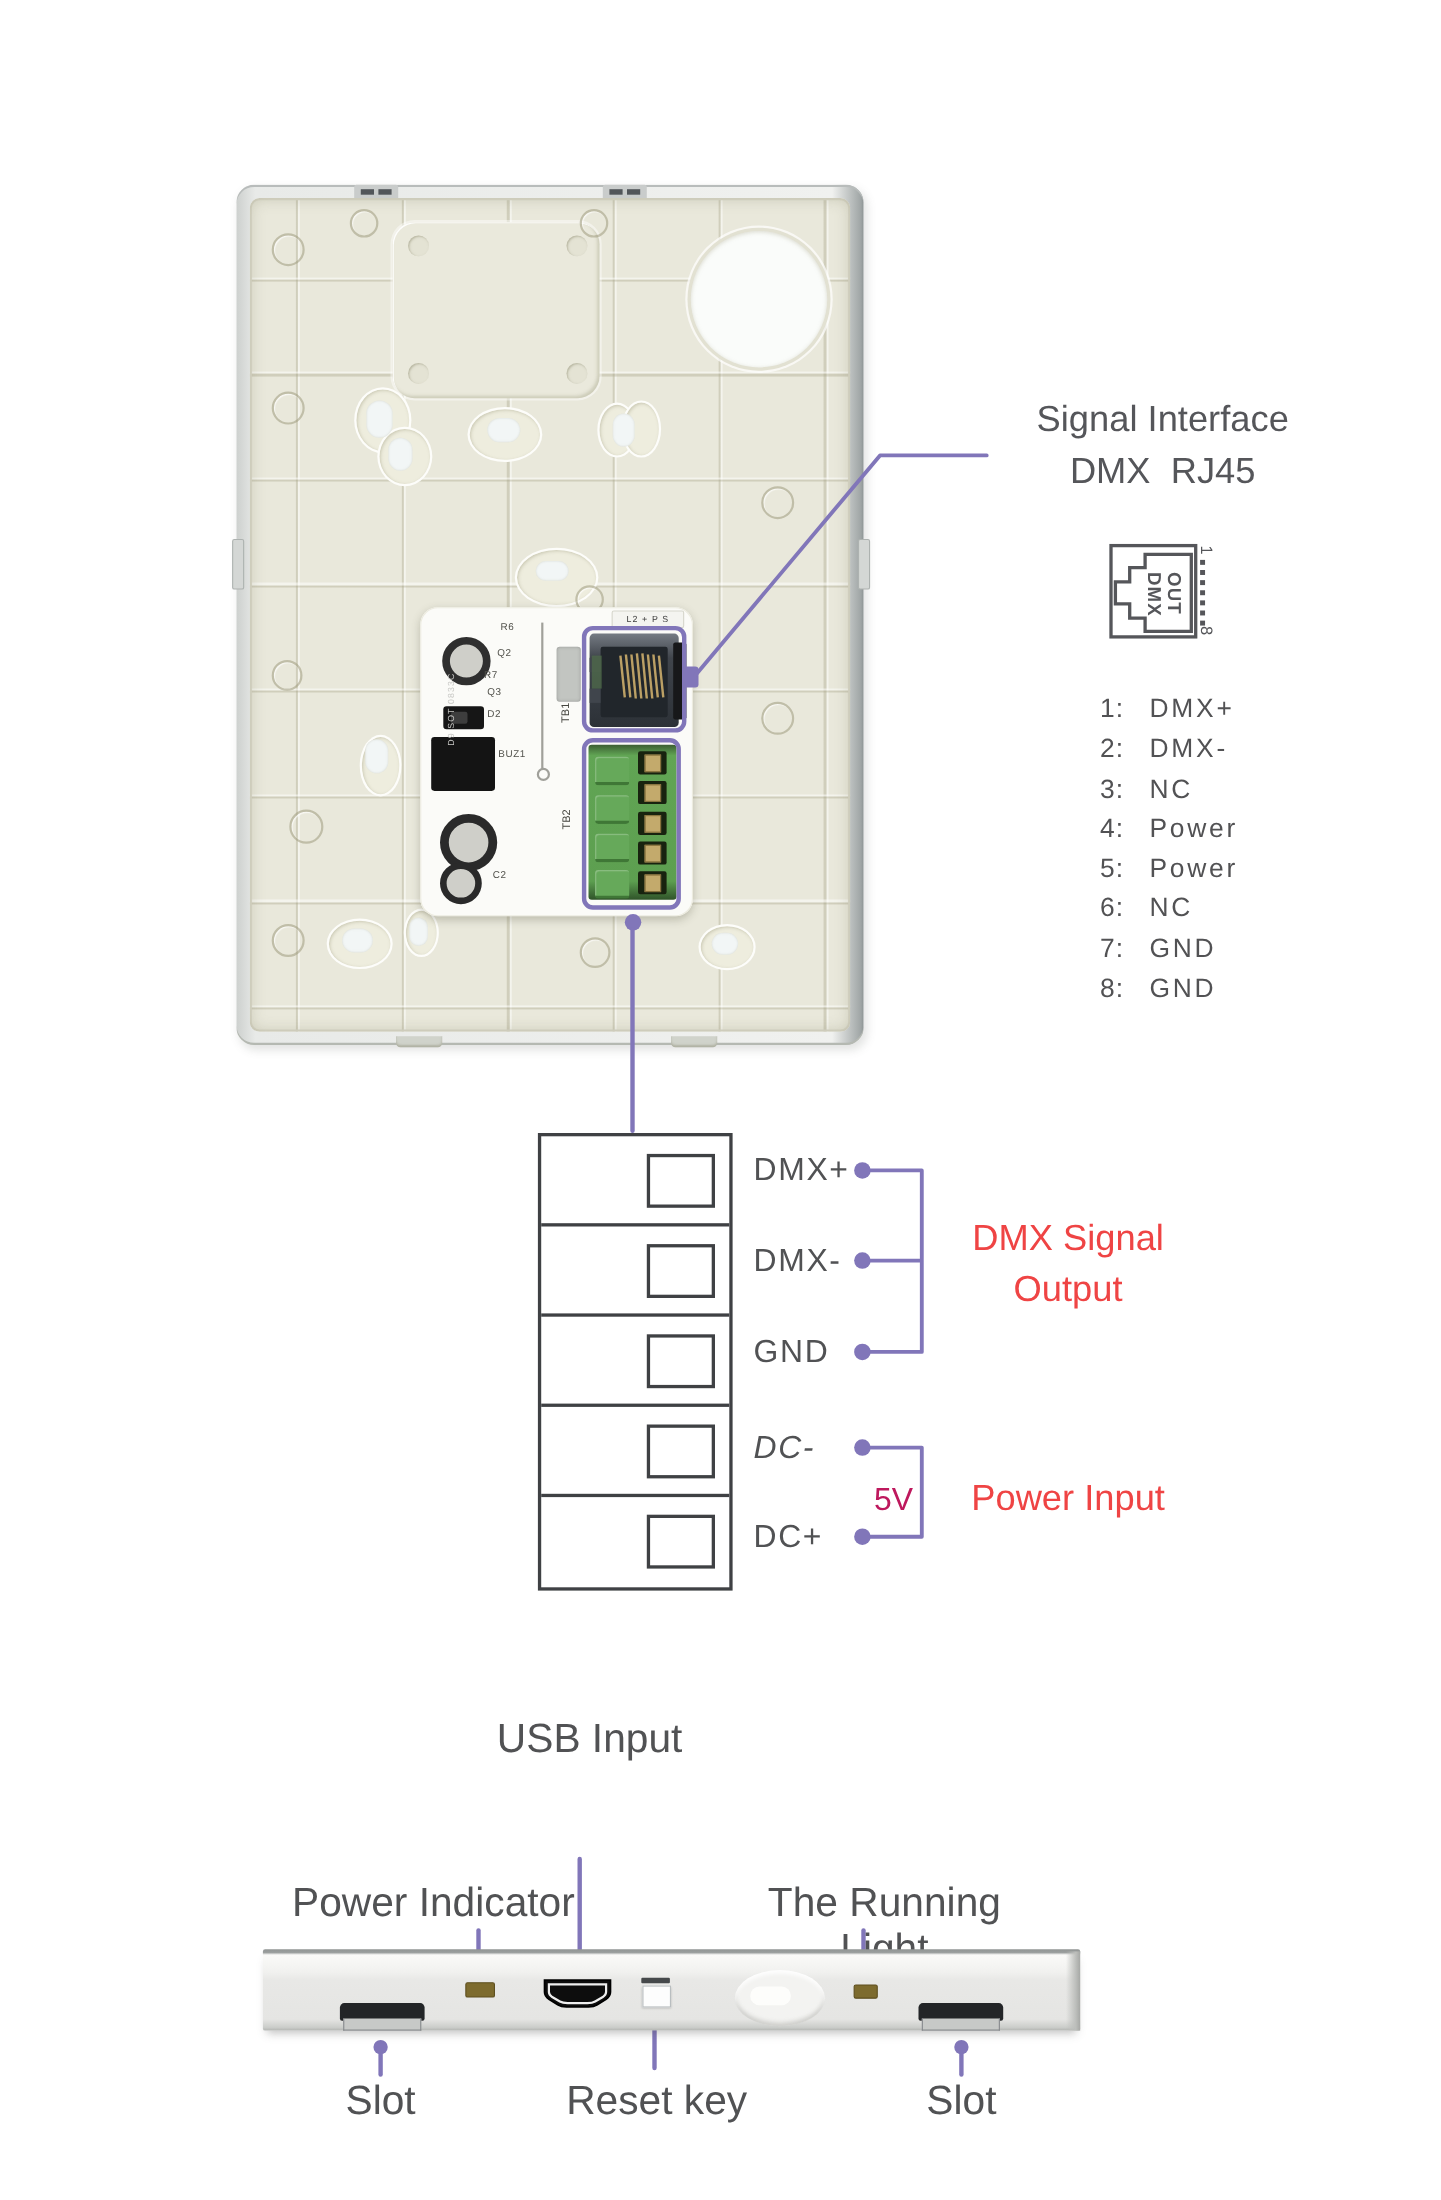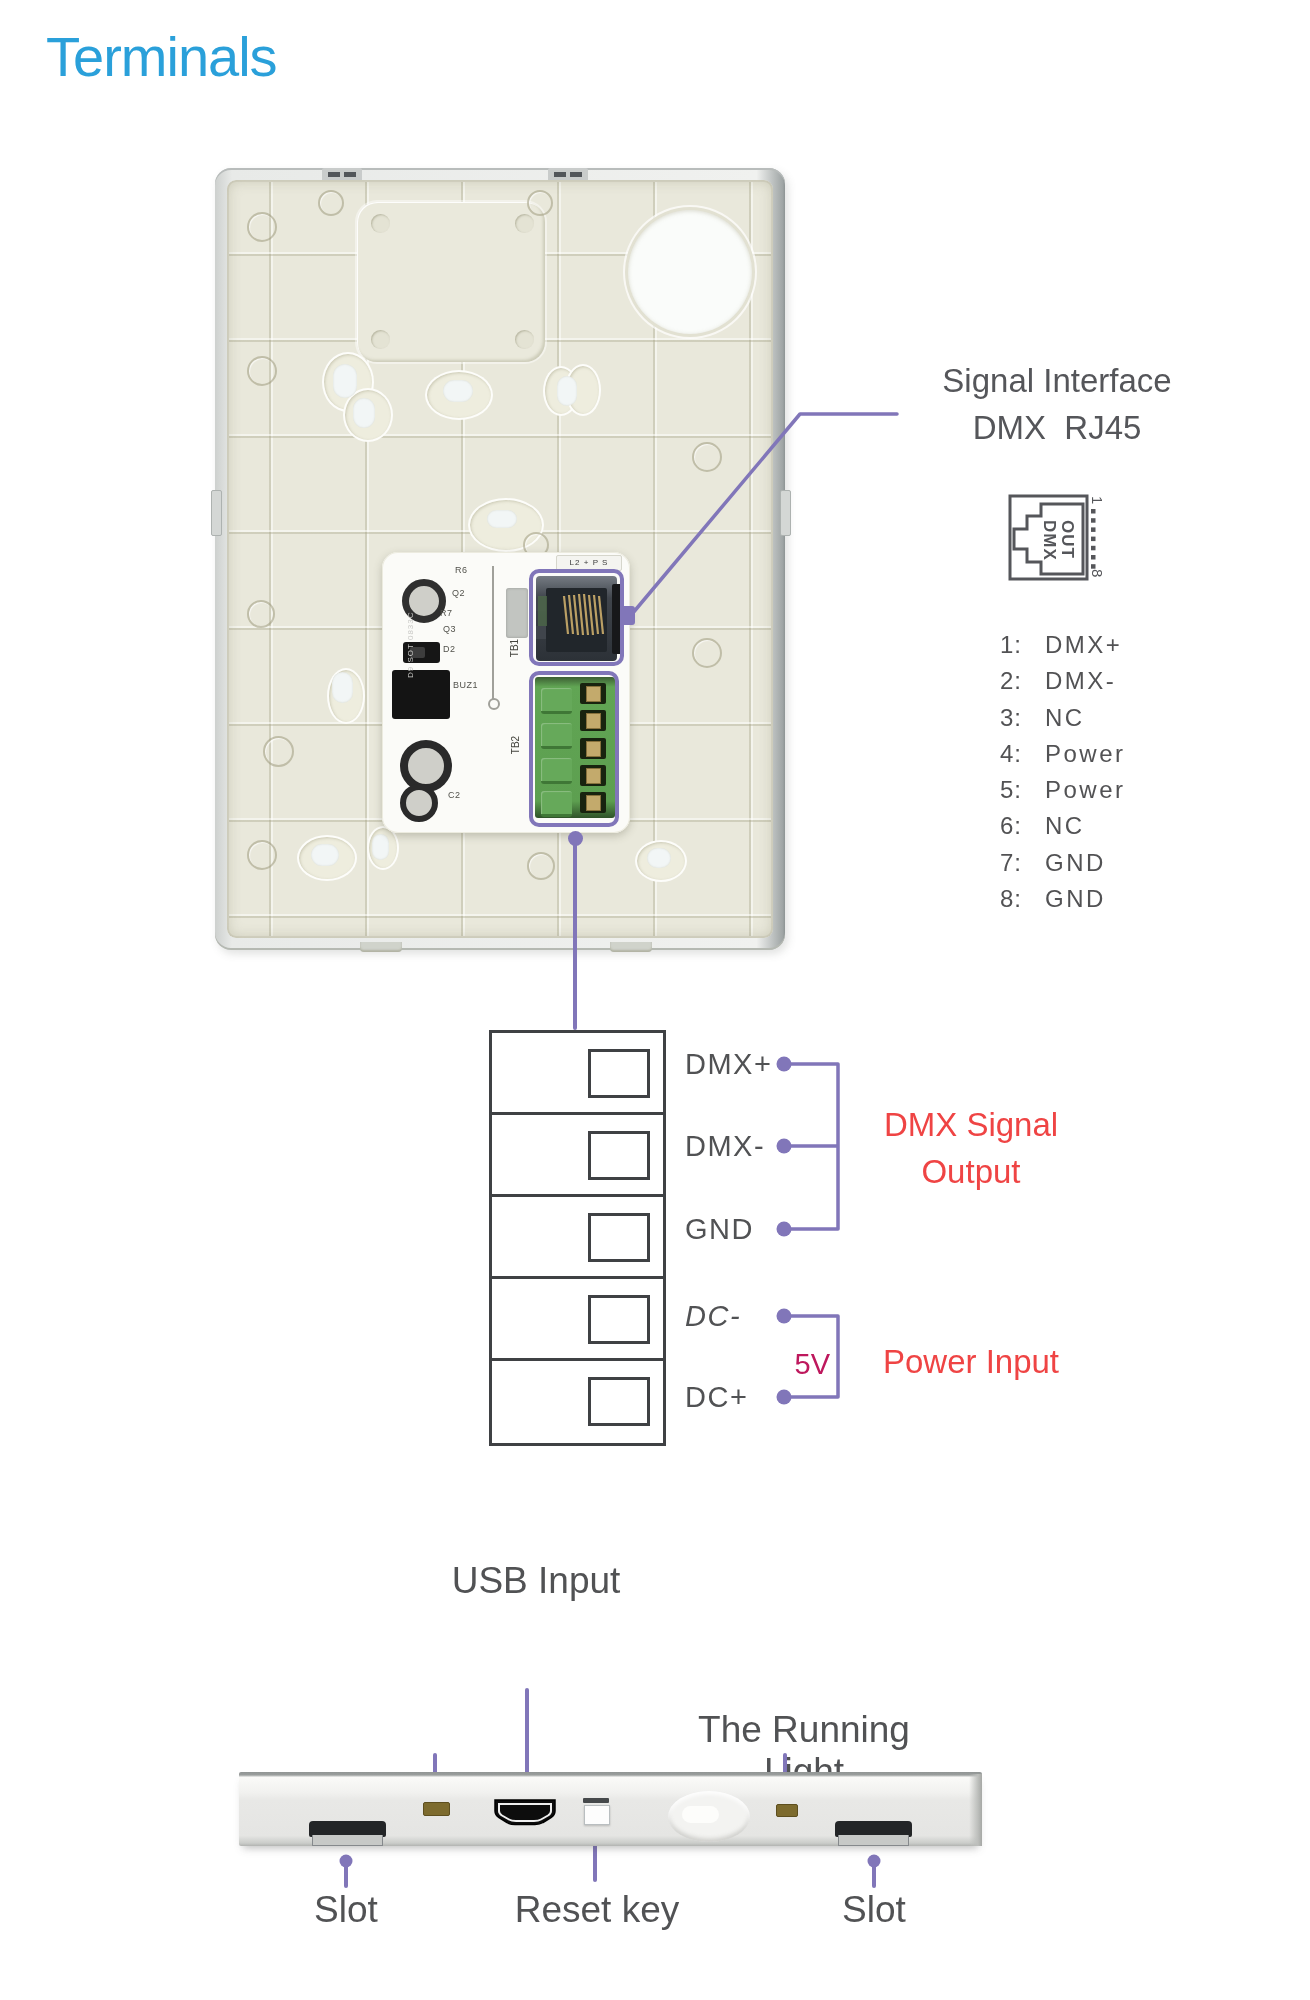--- a/index.html
+++ b/index.html
@@ -109,21 +109,20 @@
   .botlabel{position:absolute;font-size:37px;color:#515254;text-align:center;}
 
   svg.overlay{position:absolute;left:0;top:0;pointer-events:none;}
   svg text{font-family:"Liberation Sans",sans-serif;}
 </style>
 </head>
 <body>
 
 <div class="page">
 
-  <div class="title">Terminals</div>
 
   <div class="device">
     <div class="clip" style="left:107px;top:0;">
         <i style="left:6px;"></i>
         <i style="left:22px;"></i>
       </div>
     <div class="clip" style="left:333px;top:0;">
         <i style="left:6px;"></i>
         <i style="left:22px;"></i>
       </div>
@@ -354,20 +353,21 @@
   <div class="tlabel" style="top:1212px;">GND</div>
   <div class="tlabel" style="top:1299px;font-style:italic;">DC-</div>
   <div class="tlabel" style="top:1380px;">DC+</div>
 
   <div class="grouplabel" style="top:1105px;">DMX Signal</div>
   <div class="grouplabel" style="top:1152px;">Output</div>
   <div class="fivev">5V</div>
   <div class="grouplabel" style="top:1342px;">Power Input</div>
 
   <div class="botlabel" style="left:436px;top:1560px;width:200px;">USB Input</div>
+  <div class="botlabel" style="left:244px;top:1709px;width:300px;">Power Indicator</div>
   <div class="botlabel" style="left:654px;top:1709px;width:300px;">The Running Light</div>
 
   <div class="bar">
     <div class="baredge-r"></div>
   </div>
   <div class="slot" style="left:309px;top:1821px;">
       <i></i>
     </div>
   <div class="slot" style="left:835px;top:1821px;">
       <i></i>

